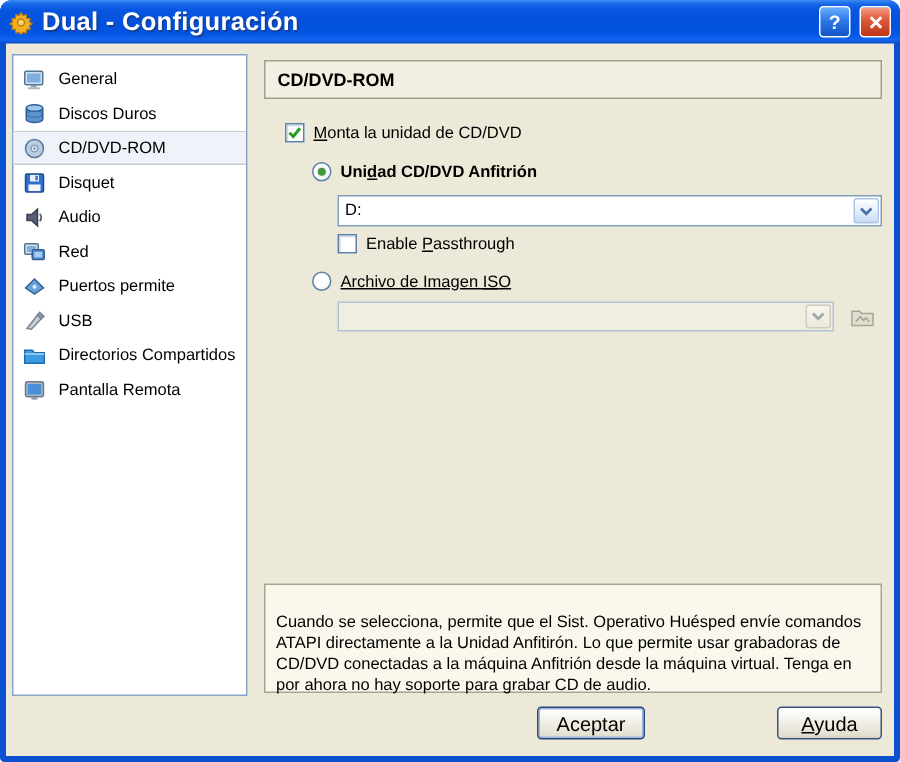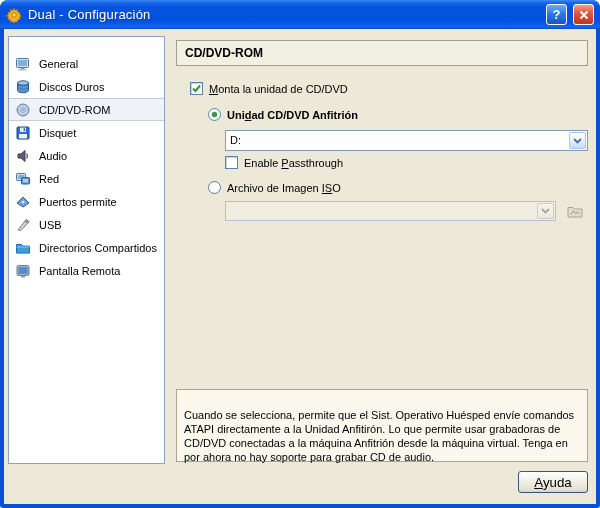--- a/index.html
+++ b/index.html
@@ -5,34 +5,34 @@
   * { margin:0; padding:0; box-sizing:border-box; }
   html,body { width:600px; height:508px; background:#fff;
     font-family:"Liberation Sans","DejaVu Sans",sans-serif; font-size:11px; color:#000; }
   .win { position:relative; width:600px; height:508px;
     background:#0A50D0; border-radius:8px 8px 3px 3px; overflow:hidden; }
 
   
   .titlebar { position:absolute; left:0; top:0; width:100%; height:29px;
     display:flex; align-items:center; gap:6px; padding:0 6px;
     background:linear-gradient(180deg,#3B8BF5 0%,#1765E8 10%,#0755DF 24%,#0351DC 55%,#0455E4 78%,#1565F0 92%,#0A4CC4 100%); }
-  .title-text { color:#fff; font-weight:normal; font-size:13px; letter-spacing:.2px;
+  .title-text { color:#fff; font-weight:bold; font-size:17px; letter-spacing:.2px;
     text-shadow:1px 1px 1px #153E8F; flex:1; white-space:nowrap; }
   .tb-btn { width:21px; height:21px; border:1px solid #fff; border-radius:3px;
     display:flex; align-items:center; justify-content:center;
     color:#fff; font-weight:bold; font-size:13px; }
   .tb-help { background:linear-gradient(180deg,#66AFFF 0%,#2E79E8 45%,#1455C8 100%); }
   .tb-close { background:linear-gradient(180deg,#F2A088 0%,#E25A3C 40%,#C43A1E 90%); }
 
   
   .face { position:absolute; left:4px; top:29px; right:4px; bottom:4px; background:#ECE9D8; }
 
   
   .side-list { position:absolute; left:8px; top:36px; width:157px; height:428px;
-    background:#fff; border:1px solid #8AA2C8; padding-top:15px; }
+    background:#fff; border:1px solid #8AA2C8; padding-top:4px; }
   .side-item { height:23px; display:flex; align-items:center; gap:8px;
     padding-left:6px; cursor:default; }
   .side-item.selected { background:#EFF3F9;
     box-shadow:inset 0 1px 0 #C7CDD6, inset 0 -1px 0 #C7CDD6; }
   .side-item svg { flex:0 0 16px; }
 
   
   .header-box { position:absolute; left:176px; top:40px; width:412px; height:26px;
     border:1px solid #A0A08E; background:#F2F0E3; font-weight:bold; font-size:12px;
     line-height:24px; padding-left:8px; }
@@ -203,21 +203,21 @@
           <path d="M1 1 L4.5 4.5 L8 1" fill="none" stroke="#4A6FA5" stroke-width="1.8"></path>
         </svg>
     </span>
   </div>
 
   <div class="row" style="left:225px; top:156px;">
     <span class="cb"></span>
     <span><span>Enable </span><span class="key">P</span><span>assthrough</span></span>
   </div>
 
-  <div class="row" style="left:208px; top:181px;">
+  <div class="row" style="left:208px; top:181px;text-decoration:underline;">
     <span class="rb"></span>
     <span><span>Archivo de Imagen </span><span class="key">IS</span><span>O</span></span>
   </div>
 
   <div class="combo disabled" style="left:225px; top:201px; width:331px; height:20px;">
     <span class="val"></span>
     <span class="drop">
       <svg width="9" height="6" viewBox="0 0 9 6">
           <path d="M1 1 L4.5 4.5 L8 1" fill="none" stroke="#A0A6AC" stroke-width="1.8"></path>
         </svg>
@@ -226,15 +226,16 @@
 
   <span class="iso-btn">
     <svg width="18" height="16" viewBox="0 0 18 16">
         <path d="M2 4.5 h5 l1.4 1.5 H16 v8 H2 z" fill="#E2DECF" stroke="#A8A496"></path>
         <path d="M4.5 11.5 l3-3.4 2.2 2.4 1.6-1.5 2.2 2.5" fill="none" stroke="#A8A496" stroke-width="1.1"></path>
       </svg>
   </span>
 
   <div class="info-box">Cuando se selecciona, permite que el Sist. Operativo Huésped envíe comandos ATAPI directamente a la Unidad Anfitirón. Lo que permite usar grabadoras de CD/DVD conectadas a la máquina Anfitrión desde la máquina virtual. Tenga en por ahora no hay soporte para grabar CD de audio.</div>
 
+  <button class="btn default" style="left:358px; width:72px;">Aceptar</button>
   <button class="btn" style="left:518px; width:70px;"><span class="key">A</span><span>yuda</span></button>
 
 </div>
 
 </body></html>

